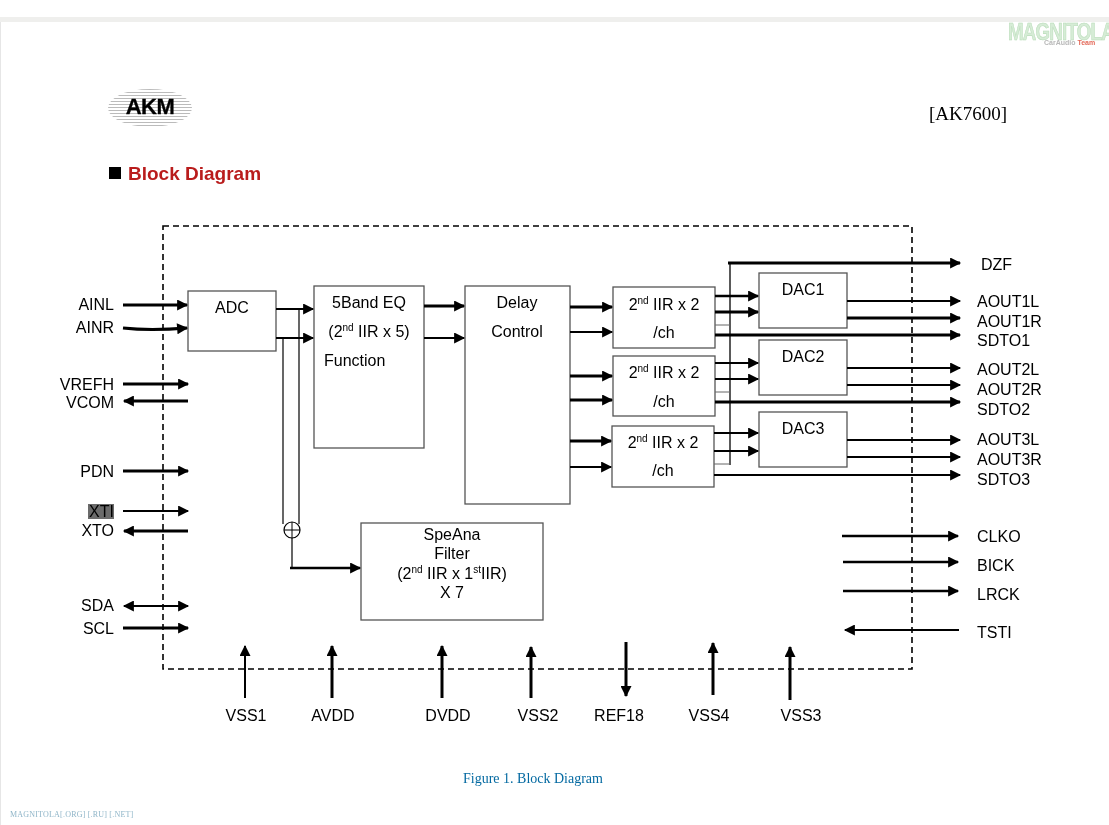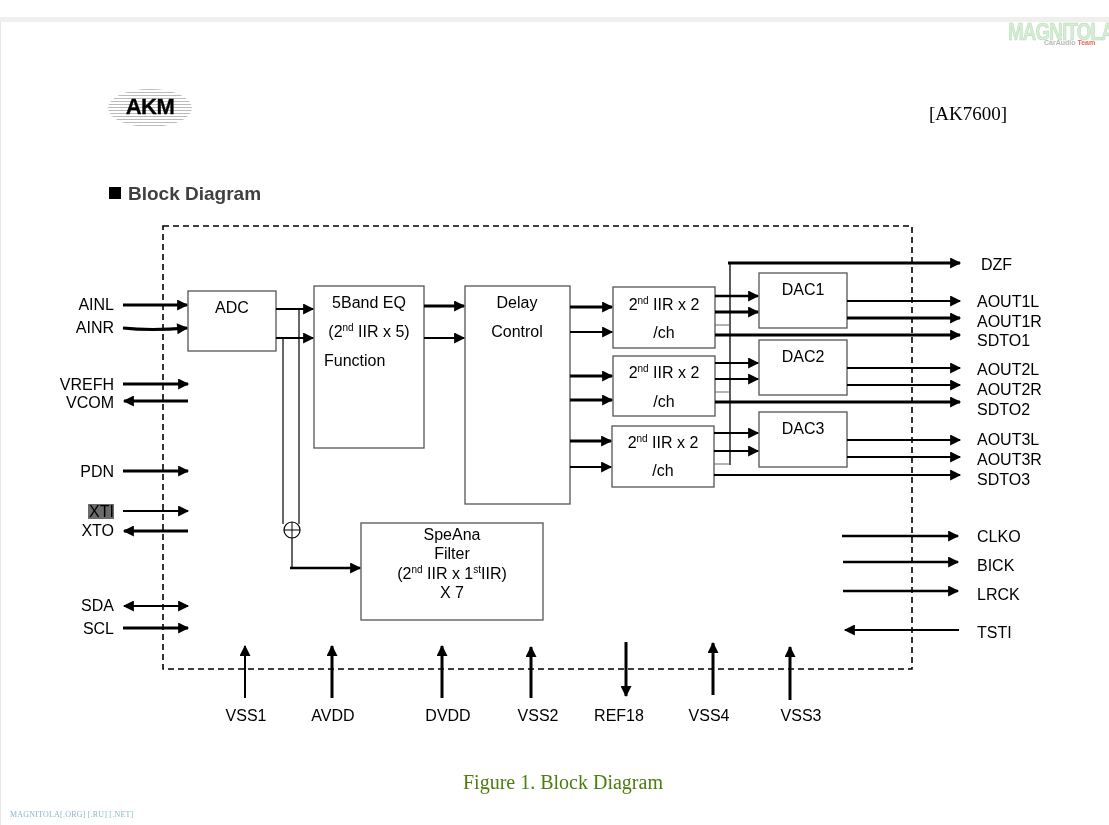--- a/index.html
+++ b/index.html
@@ -7,23 +7,23 @@
   .topbar { position: absolute; left: 0; top: 0; width: 1109px; height: 17px; background: #ffffff; border-bottom: 5px solid #efefed; }
   .leftedge { position: absolute; left: 0; top: 22px; width: 1px; height: 803px; background: #e6e6e6; }
   .watermark { position: absolute; left: 1008px; top: 18px; width: 84px; height: 30px; }
   .wm-text { position: absolute; left: 0; top: 0; font-family: "Liberation Sans", sans-serif; font-size: 24px; letter-spacing: -1px; color: #d6ecd6; font-weight: bold; transform: scaleX(0.78); transform-origin: left top; -webkit-text-stroke: 0.6px #b8dcb8; }
   .wm-sub { position: absolute; left: 36px; top: 21px; font-size: 7px; font-weight: bold; color: #b8b8b8; white-space: nowrap; }
   .wm-sub b { color: #e36a5a; }
   .logo { position: absolute; left: 108px; top: 89px; width: 84px; height: 38px; }
   .logo-lines { position: absolute; inset: 0; border-radius: 50%; background: repeating-linear-gradient(to bottom, #bbbbbb 0 1px, #ffffff 1px 3px); }
   .logo-text { position: absolute; left: 0; width: 84px; top: 5px; text-align: center; font-family: "Liberation Sans", sans-serif; font-weight: bold; font-size: 22px; color: #000; letter-spacing: -0.5px; -webkit-text-stroke: 0.3px #000; }
   .part-id { position: absolute; left: 929px; top: 88px; font-family: "Liberation Serif", serif; font-size: 19px; color: #000; margin-top: 15px; }
-  .section-title { position: absolute; left: 109px; top: 163px; font-family: "Liberation Sans", sans-serif; font-weight: bold; font-size: 19px; color: #404040; margin-top: 20px; }
+  .section-title { position: absolute; left: 109px; top: 163px; font-family: "Liberation Sans", sans-serif; font-weight: bold; font-size: 19px; color: #b91c1c; }
   .section-title .sq { display: inline-block; width: 12px; height: 12px; background: #000; margin-right: 7px; vertical-align: 1px; }
-  .caption { position: absolute; left: 463px; top: 771px; font-family: "Liberation Serif", serif; font-size: 20px; color: #4d7c0f; }
+  .caption { position: absolute; left: 463px; top: 771px; font-family: "Liberation Serif", serif; font-size: 14px; color: #0369a1; }
   .footer { position: absolute; left: 10px; top: 810px; font-family: Liberation Serif, serif; font-size: 8px; color: #8fb5c8; letter-spacing: 0.2px; }
   svg { position: absolute; left: 0; top: 0; }
   .pin { font-family: "Liberation Sans", sans-serif; font-size: 16px; fill: #000; }
   .blk { font-family: "Liberation Sans", sans-serif; font-size: 16px; fill: #000; }
   .sup { font-size: 10px; }
 </style>
 </head>
 <body>
 
 <div class="topbar"></div>

